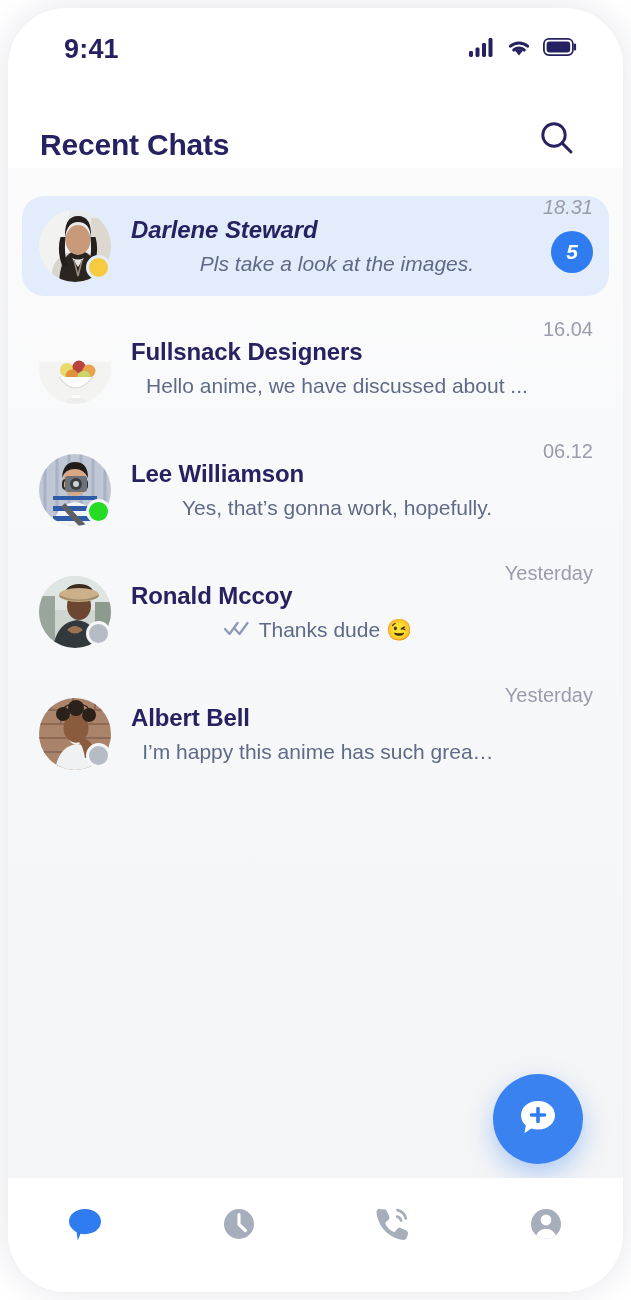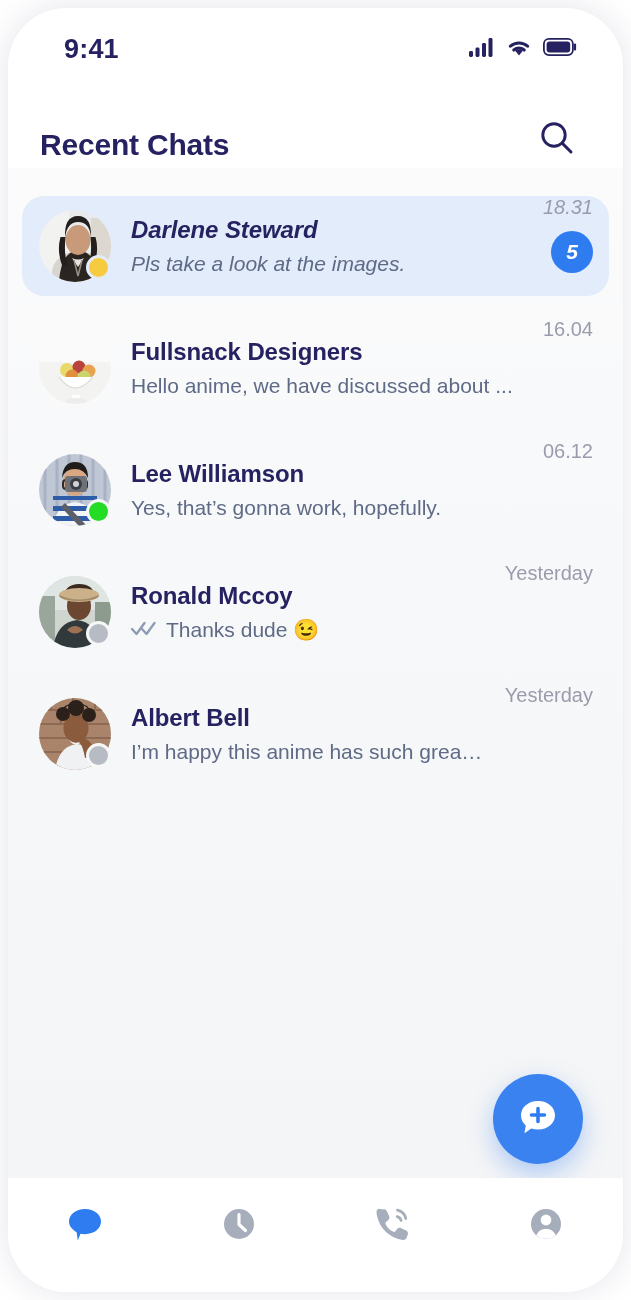--- a/index.html
+++ b/index.html
@@ -182,20 +182,21 @@
     color: #262261;
     letter-spacing: -0.1px;
     white-space: nowrap;
     overflow: hidden;
     text-overflow: ellipsis;
   }
   .chat-preview-line {
     display: flex;
     align-items: center;
     gap: 9px;
+    justify-content: center;
   }
   .chat-preview {
     font-size: 21px;
     color: #5f6b86;
     white-space: nowrap;
     overflow: hidden;
     text-overflow: ellipsis;
   }
   .chat-meta {
     flex: 0 0 auto;

